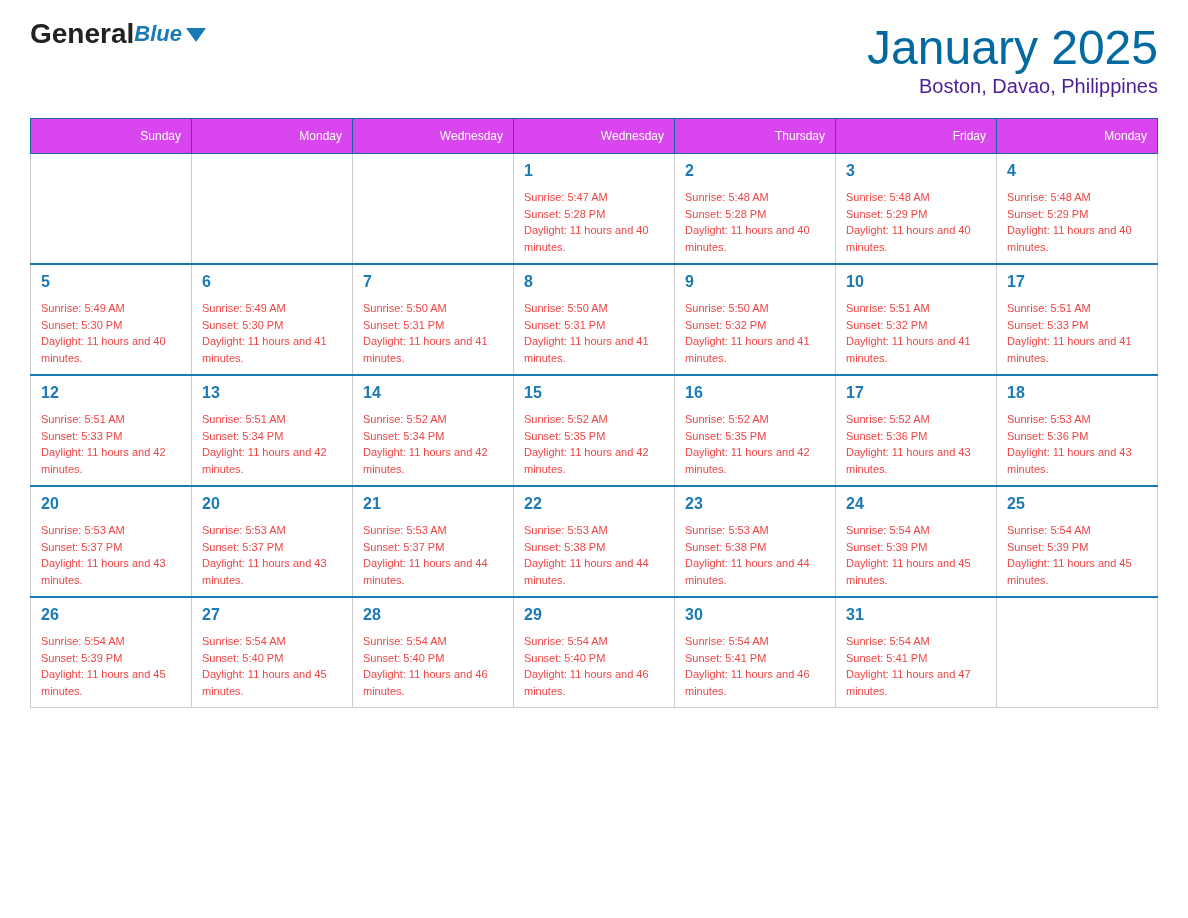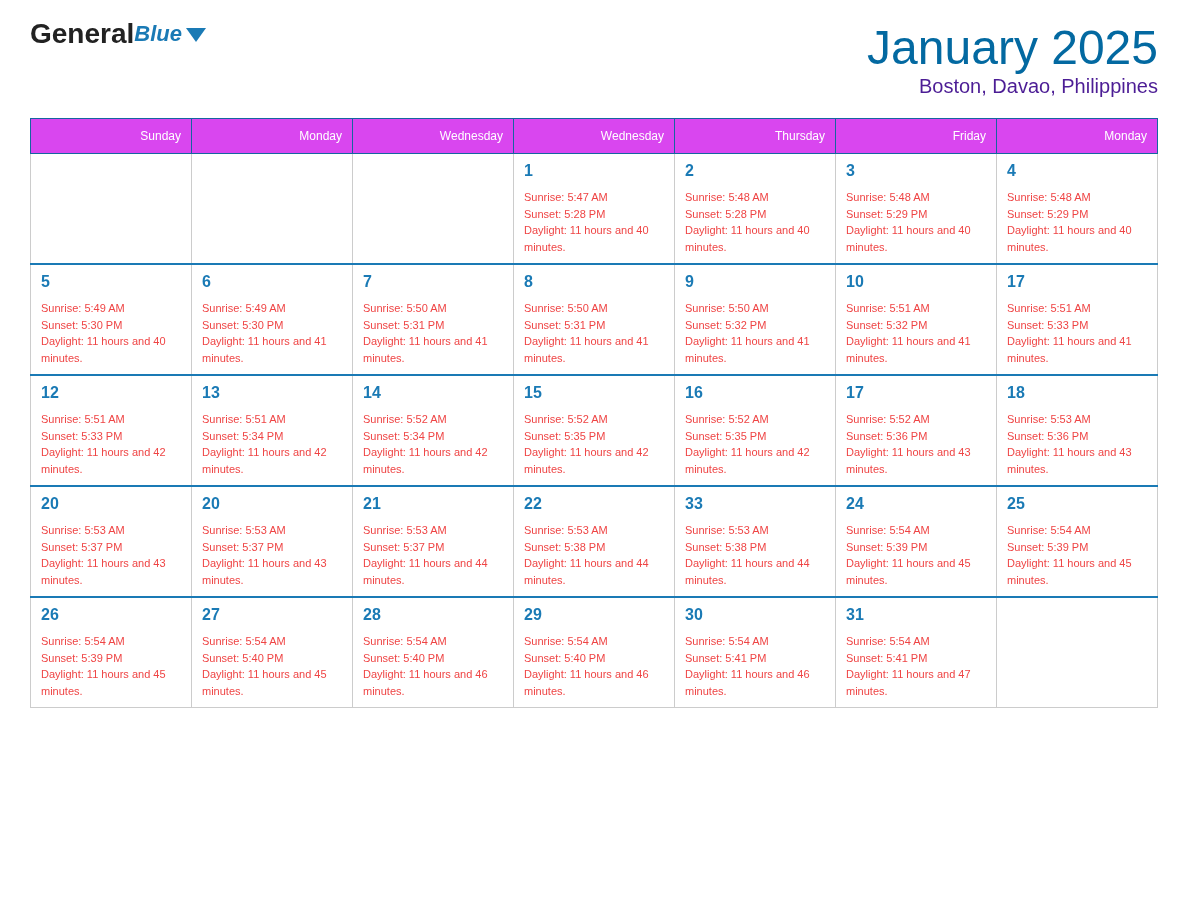--- a/index.html
+++ b/index.html
@@ -266,21 +266,21 @@
 Sunset: 5:37 PM
 Daylight: 11 hours and 44 minutes.</div>
         </td>
         <td>
           <span class="day-number">22</span>
           <div class="day-info" style="white-space: pre-line;">Sunrise: 5:53 AM
 Sunset: 5:38 PM
 Daylight: 11 hours and 44 minutes.</div>
         </td>
         <td>
-          <span class="day-number">33</span>
+          <span class="day-number">23</span>
           <div class="day-info" style="white-space: pre-line;">Sunrise: 5:53 AM
 Sunset: 5:38 PM
 Daylight: 11 hours and 44 minutes.</div>
         </td>
         <td>
           <span class="day-number">24</span>
           <div class="day-info" style="white-space: pre-line;">Sunrise: 5:54 AM
 Sunset: 5:39 PM
 Daylight: 11 hours and 45 minutes.</div>
         </td>

